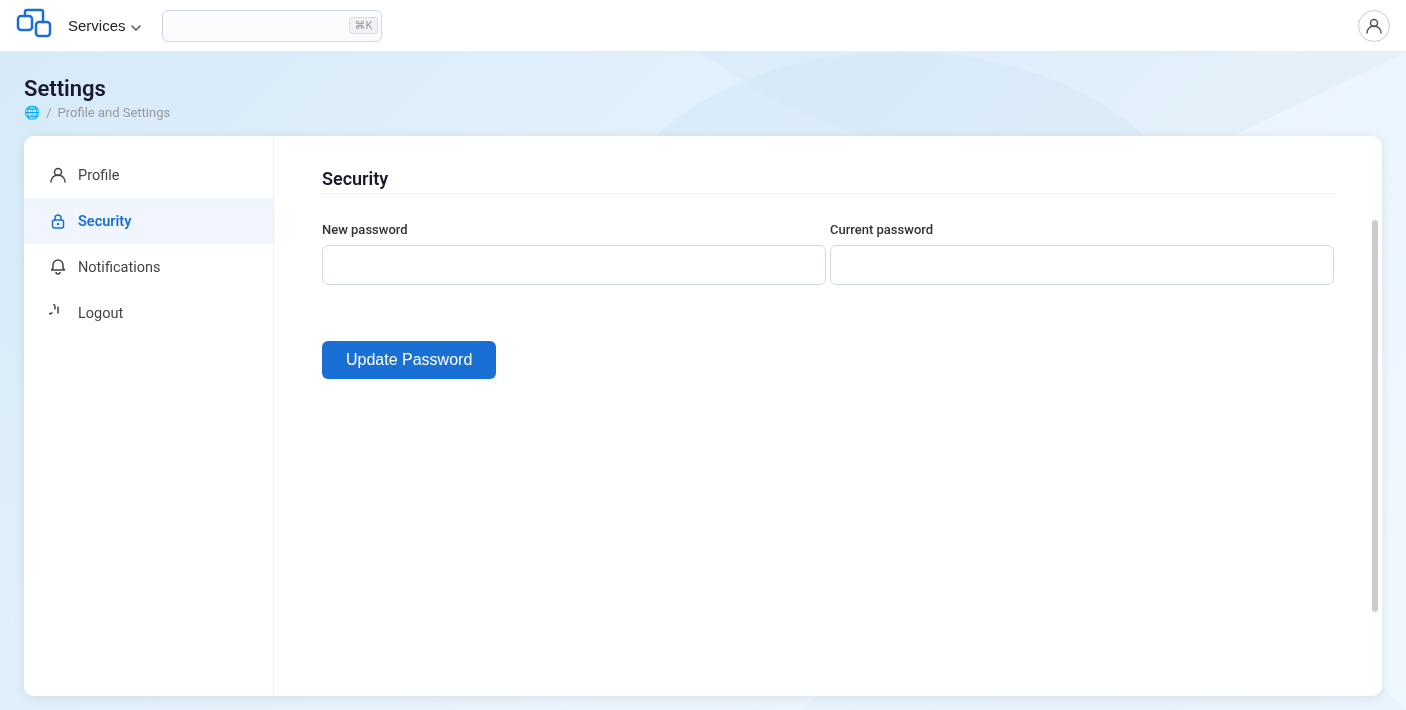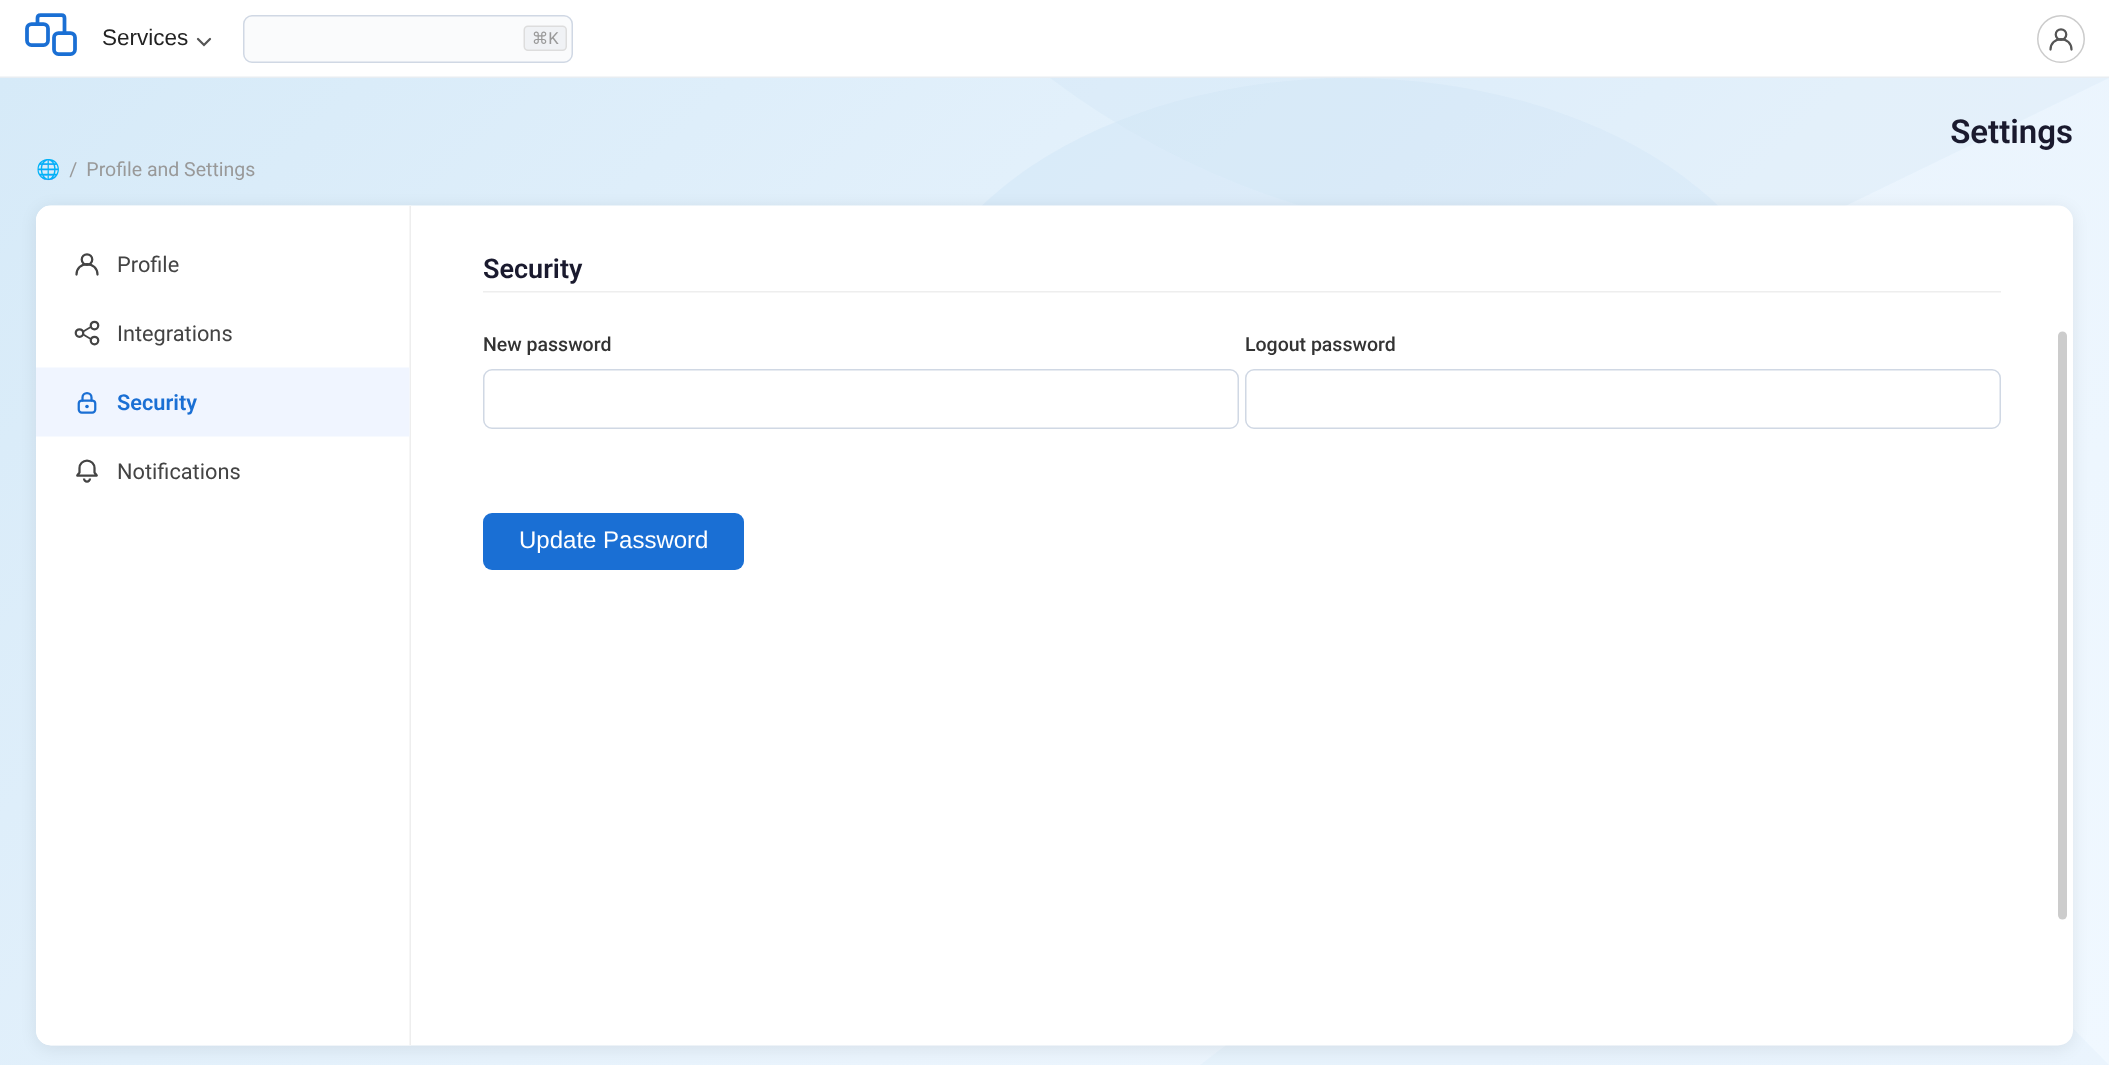--- a/index.html
+++ b/index.html
@@ -106,21 +106,20 @@
     .page-content {
       position: relative;
       z-index: 1;
       padding: 24px 24px 0 24px;
     }
     .page-title {
       font-size: 22px;
       font-weight: 600;
       color: #1a1a2e;
       margin-bottom: 4px;
-      text-align: right;
     }
     .breadcrumb {
       display: flex;
       align-items: center;
       gap: 6px;
       font-size: 13px;
       color: #666;
       margin-bottom: 16px;
     }
     .breadcrumb span { color: #999; }
@@ -329,32 +328,20 @@
       <div class="sidebar-item">
         <span class="icon">
           <svg width="18" height="18" viewBox="0 0 18 18" fill="none">
             <circle cx="9" cy="6" r="3.5" stroke="currentColor" stroke-width="1.5"></circle>
             <path d="M2 16c0-3.866 3.134-7 7-7s7 3.134 7 7" stroke="currentColor" stroke-width="1.5" stroke-linecap="round"></path>
           </svg>
         </span>
         <span>Profile</span>
       </div>
 
-      <div class="sidebar-item">
-        <span class="icon">
-          <svg width="18" height="18" viewBox="0 0 18 18" fill="none">
-            <circle cx="4" cy="9" r="2.5" stroke="currentColor" stroke-width="1.5"></circle>
-            <circle cx="14" cy="4" r="2.5" stroke="currentColor" stroke-width="1.5"></circle>
-            <circle cx="14" cy="14" r="2.5" stroke="currentColor" stroke-width="1.5"></circle>
-            <line x1="6.5" y1="8" x2="11.5" y2="5" stroke="currentColor" stroke-width="1.2"></line>
-            <line x1="6.5" y1="10" x2="11.5" y2="13" stroke="currentColor" stroke-width="1.2"></line>
-          </svg>
-        </span>
-        <span>Integrations</span>
-      </div>
 
       <div class="sidebar-item active">
         <span class="icon">
           <svg width="18" height="18" viewBox="0 0 18 18" fill="none">
             <rect x="3.5" y="8" width="11" height="8" rx="2" stroke="#1a6fd4" stroke-width="1.5"></rect>
             <path d="M6 8V6a3 3 0 016 0v2" stroke="#1a6fd4" stroke-width="1.5" stroke-linecap="round"></path>
             <circle cx="9" cy="12" r="1.2" fill="#1a6fd4"></circle>
           </svg>
         </span>
         <span>Security</span>
@@ -363,36 +350,45 @@
       <div class="sidebar-item">
         <span class="icon">
           <svg width="18" height="18" viewBox="0 0 18 18" fill="none">
             <path d="M9 2a5 5 0 00-5 5v3l-1.5 2h13L14 10V7a5 5 0 00-5-5z" stroke="currentColor" stroke-width="1.5" stroke-linejoin="round"></path>
             <path d="M7 14a2 2 0 004 0" stroke="currentColor" stroke-width="1.5"></path>
           </svg>
         </span>
         <span>Notifications</span>
       </div>
 
+      <div class="sidebar-item">
+        <span class="icon">
+          <svg width="18" height="18" viewBox="0 0 18 18" fill="none">
+            <path d="M9 3v6" stroke="currentColor" stroke-width="1.5" stroke-linecap="round"></path>
+            <path d="M6 4.8A6 6 0 103 9" stroke="currentColor" stroke-width="1.5" stroke-linecap="round" fill="none"></path>
+          </svg>
+        </span>
+        <span>Logout</span>
+      </div>
     </aside>
 
     <main class="settings-main">
       <h2 class="section-title">Security</h2>
       <div class="section-divider"></div>
 
 
       <div class="form-row">
         <div class="form-group">
           <label class="form-label">New password</label>
           <div class="input-wrapper">
             <input type="password" class="form-input default-border" style="">
           </div>
         </div>
         <div class="form-group">
-          <label class="form-label">Logout password</label>
+          <label class="form-label">Current password</label>
           <div class="input-wrapper">
             <input type="password" class="form-input default-border" style="">
           </div>
         </div>
       </div>
 
       <div style="margin-top: 32px;">
         <button class="btn-primary">Update Password</button>
       </div>
 

